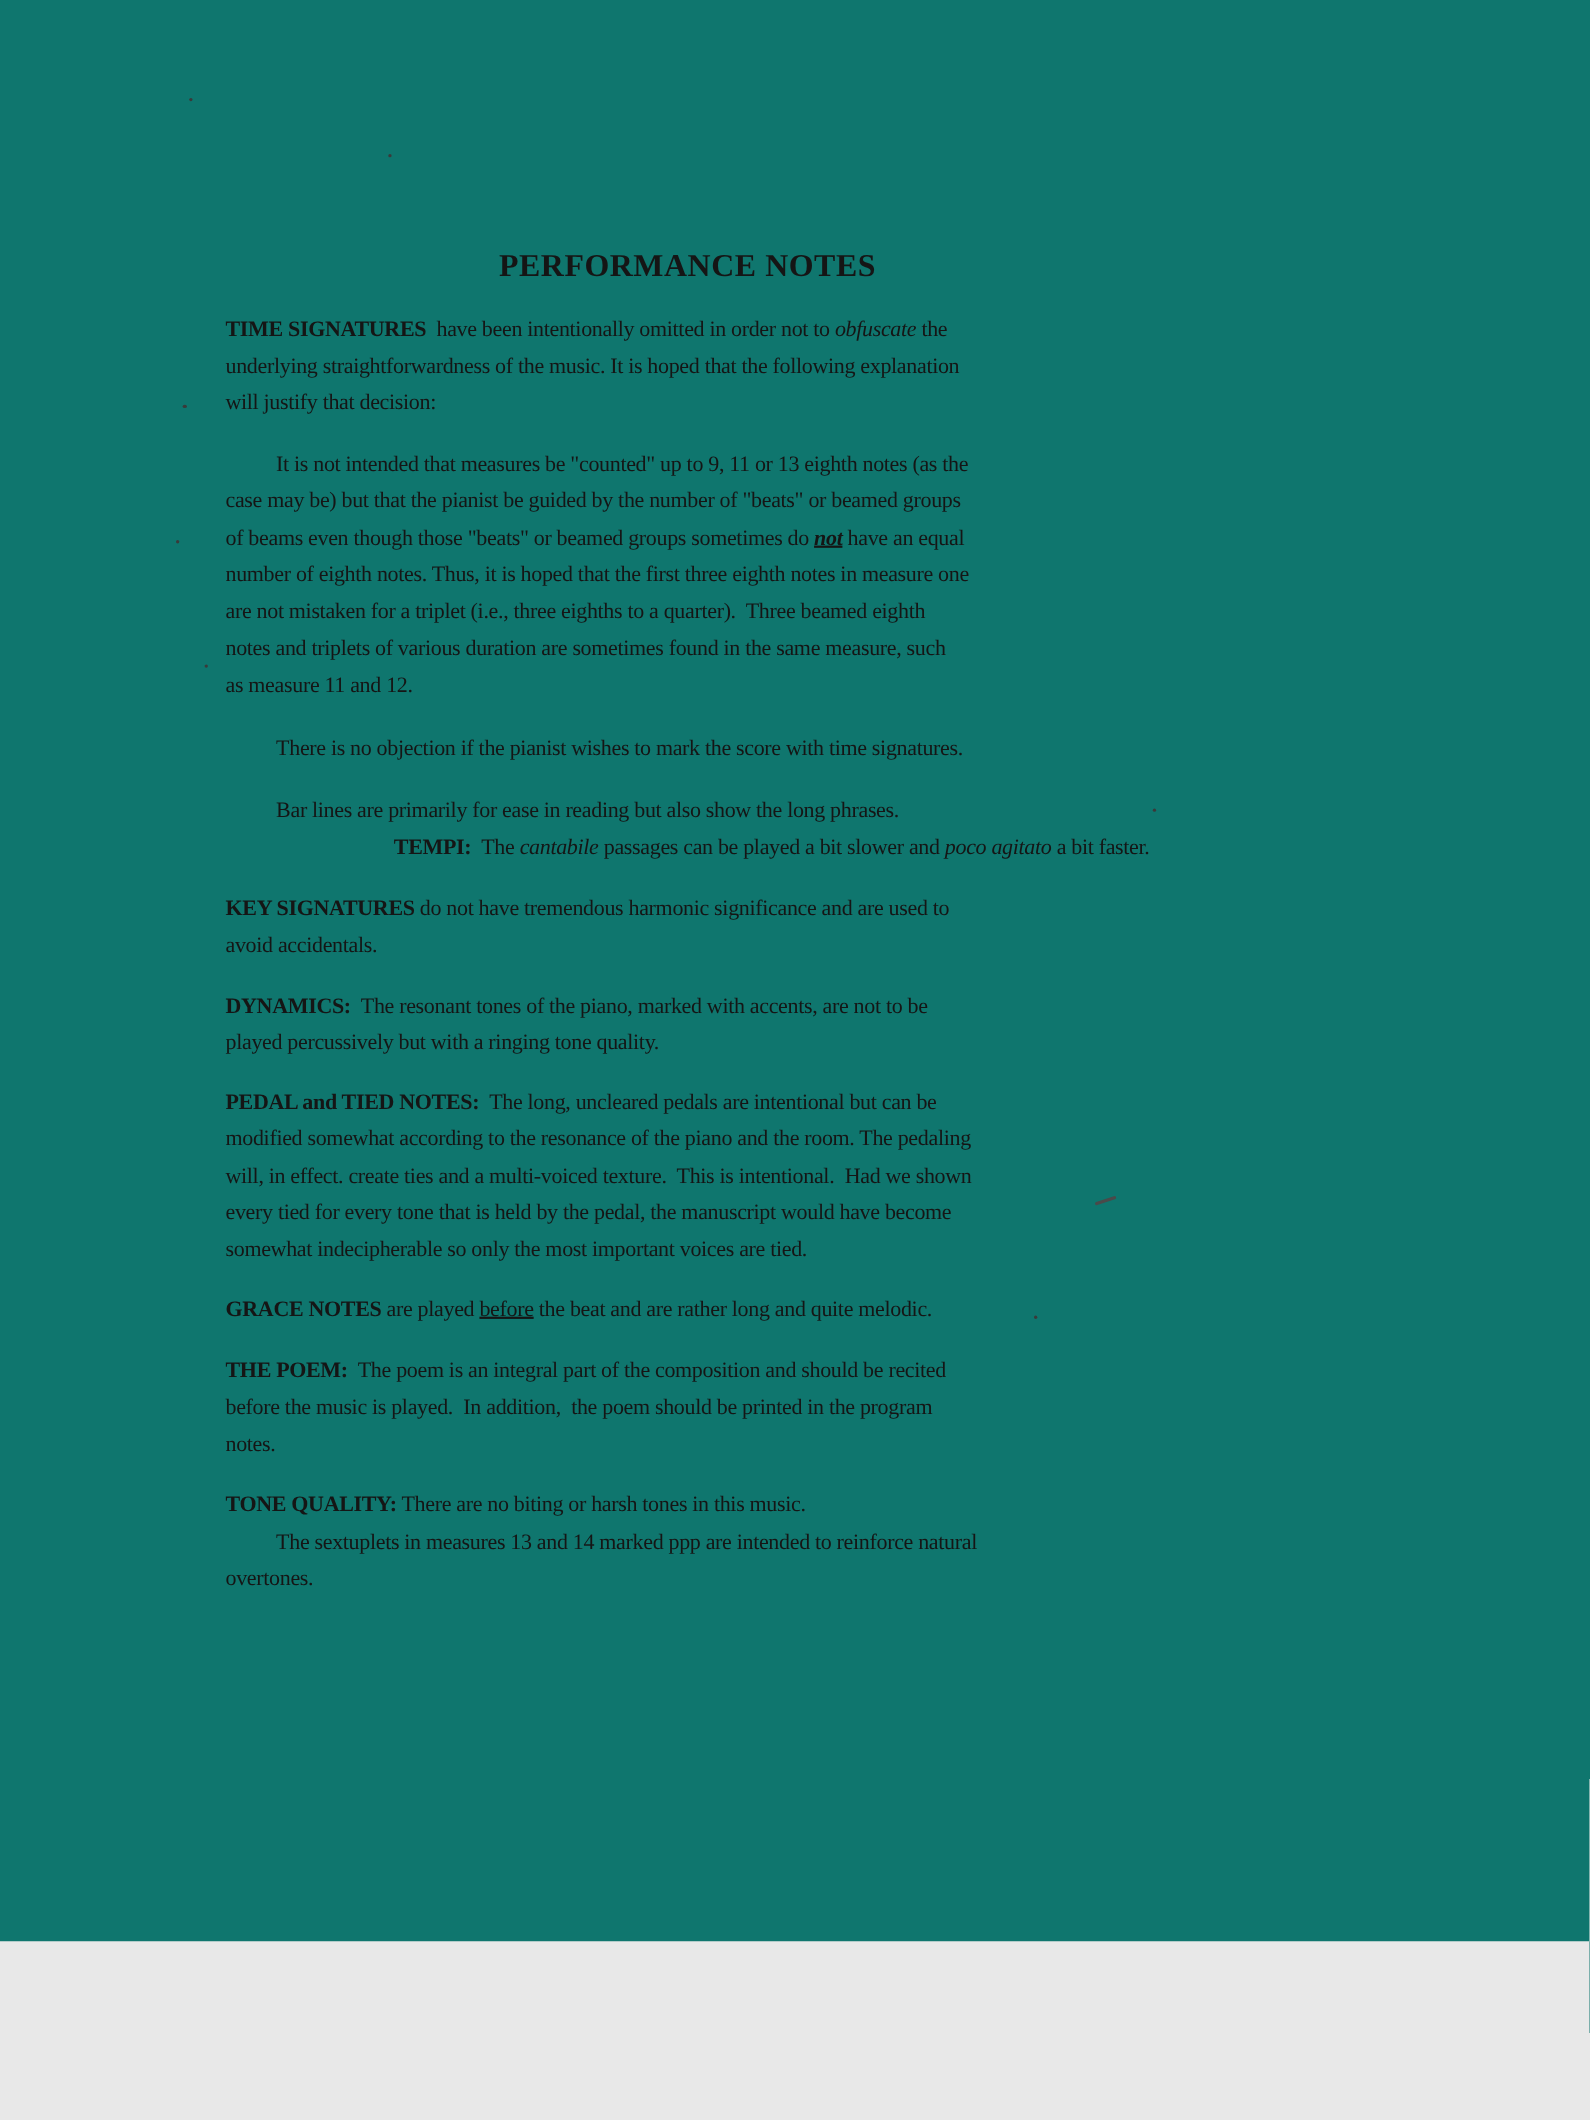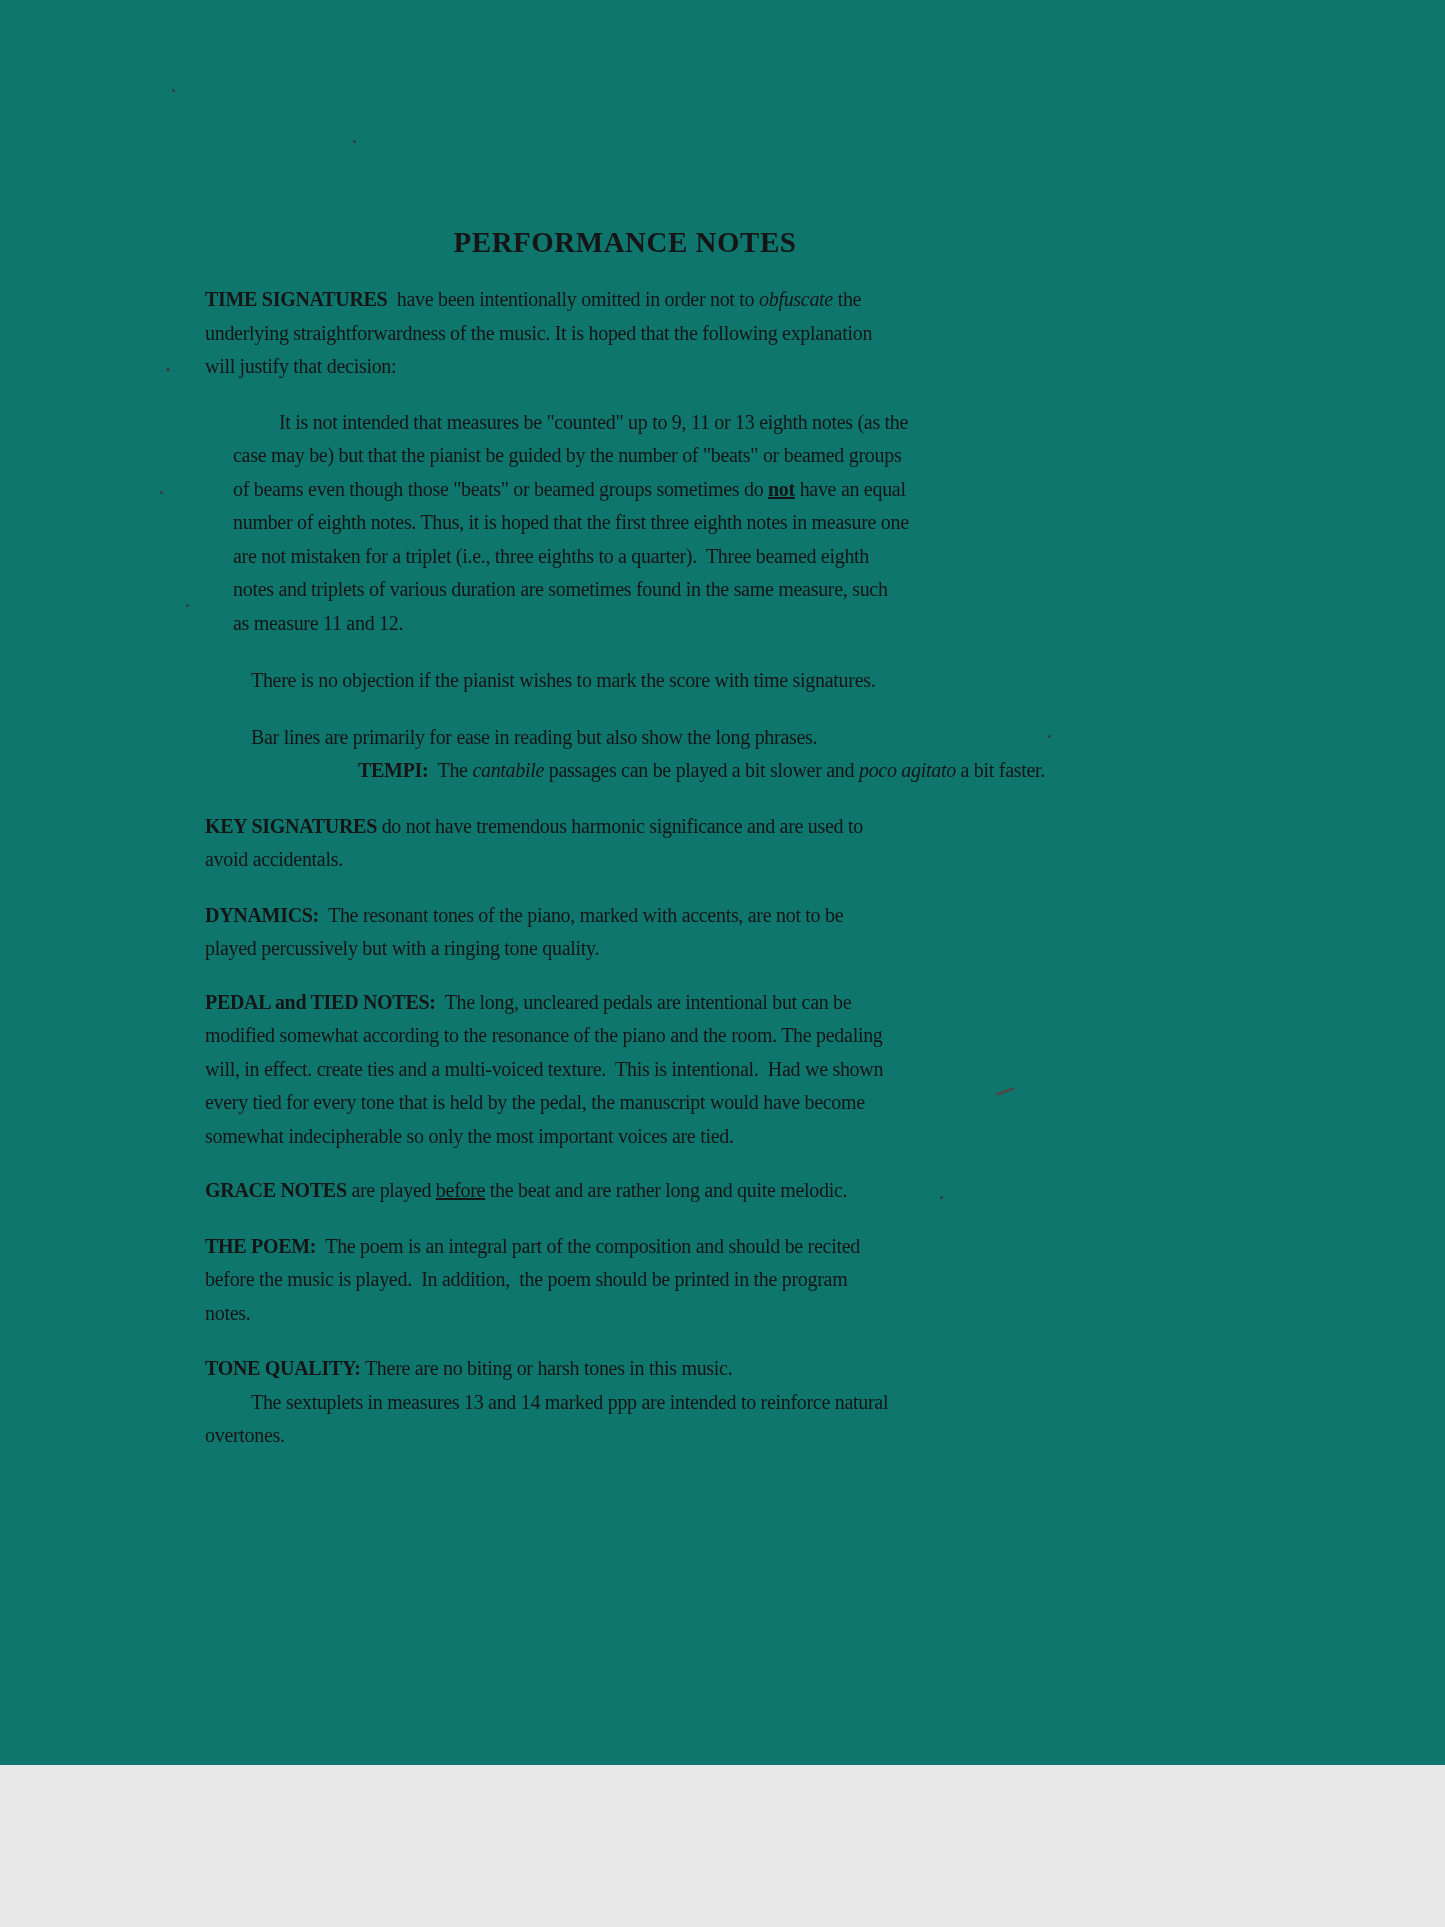--- a/index.html
+++ b/index.html
@@ -29,21 +29,21 @@
     white-space:pre;
     font-size:20px;
     line-height:33.5px;
     letter-spacing:-0.3px;
   }
   .line.first{padding-left:46px;}
   .s-n{}
   .s-b{font-weight:bold;}
   .s-i{font-style:italic;}
   .s-u{text-decoration:underline;}
-  .s-bu{font-weight:bold;text-decoration:underline;}
+  .s-bu{font-weight:bold;text-decoration:underline;font-style:italic;}
   .footer{
     position:absolute;
     left:0;top:1833px;width:1410px;
     text-align:center;
     font-size:26px;
     letter-spacing:2px;
   }
   .speck{
     position:absolute;
     background:#3a3a3a;
@@ -63,21 +63,21 @@
 <div class="page">
 
   <div class="doc">
     <h1 class="doc-title">PERFORMANCE NOTES</h1>
     <div>
         <div class="para" style="margin-top: 0px;">
           <div class="line"><span class="s-b">TIME SIGNATURES</span><span class="s-n">  have been intentionally omitted in order not to </span><span class="s-i">obfuscate</span><span class="s-n"> the</span></div>
           <div class="line"><span class="s-n">underlying straightforwardness of the music. It is hoped that the following explanation</span></div>
           <div class="line"><span class="s-n">will justify that decision:</span></div>
         </div>
-        <div class="para" style="margin-top: 22px; margin-left: 28px;">
+        <div class="para" style="margin-top: 22px;">
           <div class="line first"><span class="s-n">It is not intended that measures be "counted" up to 9, 11 or 13 eighth notes (as the</span></div>
           <div class="line"><span class="s-n">case may be) but that the pianist be guided by the number of "beats" or beamed groups</span></div>
           <div class="line"><span class="s-n">of beams even though those "beats" or beamed groups sometimes do </span><span class="s-bu">not</span><span class="s-n"> have an equal</span></div>
           <div class="line"><span class="s-n">number of eighth notes. Thus, it is hoped that the first three eighth notes in measure one</span></div>
           <div class="line"><span class="s-n">are not mistaken for a triplet (i.e., three eighths to a quarter).  Three beamed eighth</span></div>
           <div class="line"><span class="s-n">notes and triplets of various duration are sometimes found in the same measure, such</span></div>
           <div class="line"><span class="s-n">as measure 11 and 12.</span></div>
         </div>
         <div class="para" style="margin-top: 24px;">
           <div class="line first"><span class="s-n">There is no objection if the pianist wishes to mark the score with time signatures.</span></div>

